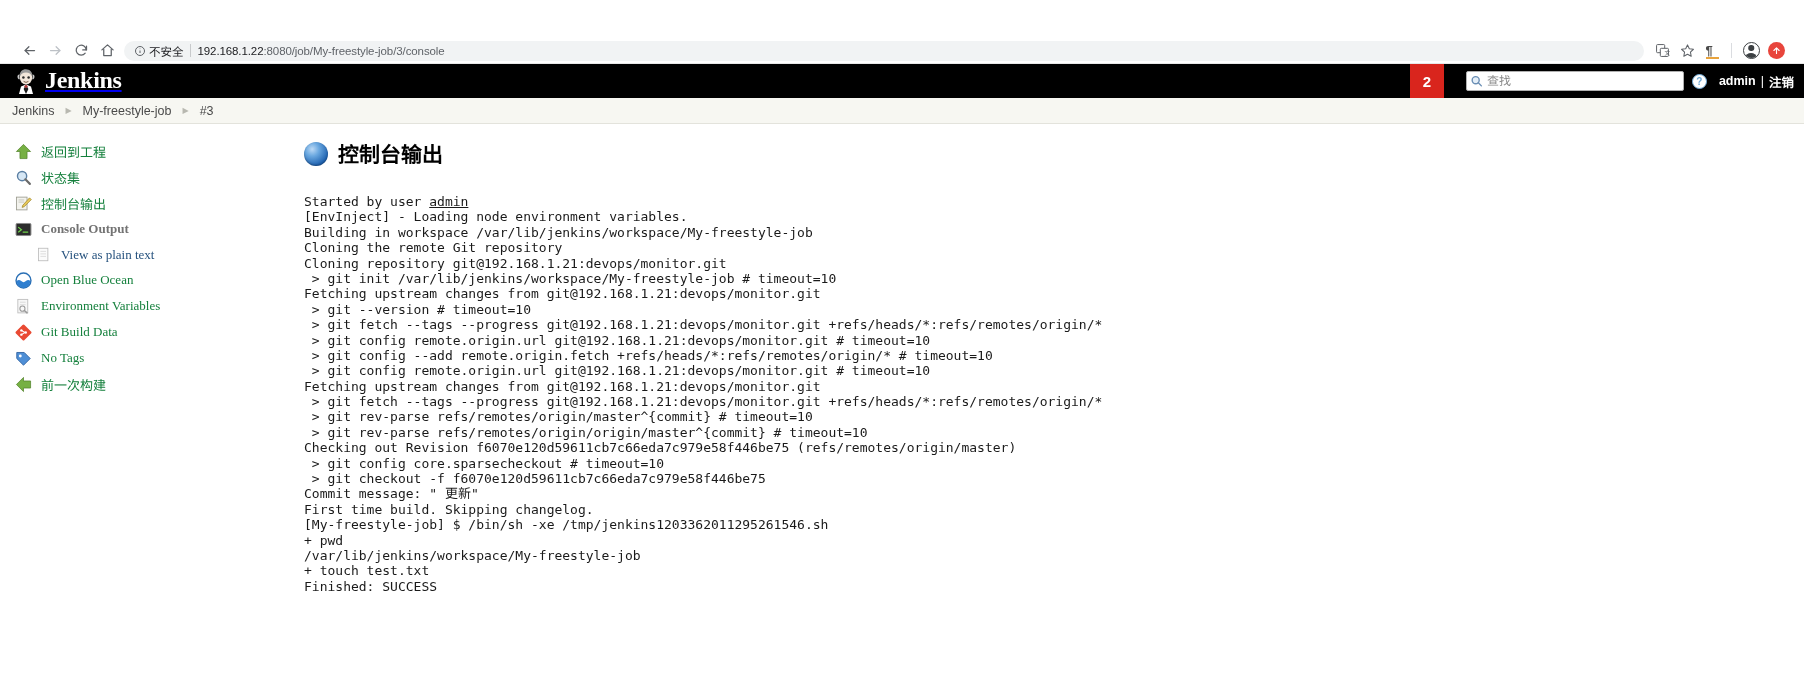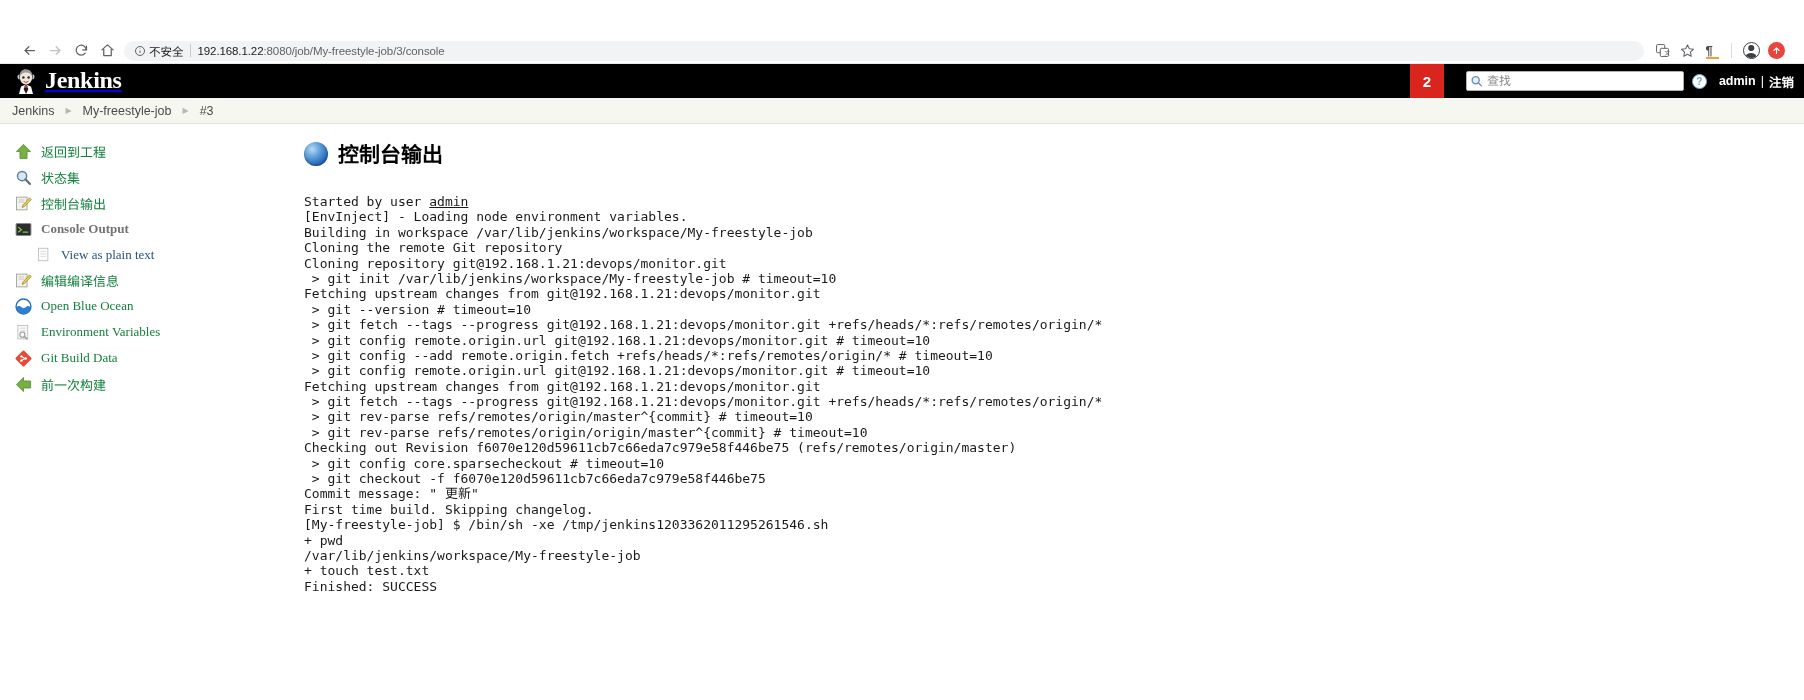--- a/index.html
+++ b/index.html
@@ -454,31 +454,20 @@
             <line x1="7" y1="7" x2="16" y2="7" stroke="#d3d3d3" stroke-width="1.2"></line>
             <line x1="7" y1="11" x2="16" y2="11" stroke="#d3d3d3" stroke-width="1.2"></line>
             <line x1="7" y1="15" x2="16" y2="15" stroke="#d3d3d3" stroke-width="1.2"></line>
           </svg>
         </span>
         <span class="side-label">View as plain text</span>
       </a>
       <a class="side-item" href="#">
         <span class="side-icon">
           <svg width="17" height="17" viewBox="0 0 24 24">
-            <rect x="2" y="3" width="15" height="18" fill="#f3f3ee" stroke="#9c9c90" stroke-width="1.2"></rect>
-            <line x1="5" y1="7" x2="13" y2="7" stroke="#b5b5a8" stroke-width="1"></line>
-            <line x1="5" y1="10" x2="13" y2="10" stroke="#b5b5a8" stroke-width="1"></line>
-            <path d="M20.5 4 L23 6.5 L13 16.5 L10 17.5 L11 14.5 Z" fill="#e8c95a" stroke="#9a8227" stroke-width="1"></path>
-          </svg>
-        </span>
-        <span class="side-label">编辑编译信息</span>
-      </a>
-      <a class="side-item" href="#">
-        <span class="side-icon">
-          <svg width="17" height="17" viewBox="0 0 24 24">
             <circle cx="12" cy="12" r="10.5" fill="#ffffff" stroke="#2a6fb5" stroke-width="2"></circle>
             <path d="M2.2 12.8 q3.3 -3.2 6.6 0 q3.3 3.2 6.6 0 q3.3 -3.2 6.4 0 A10.5 10.5 0 0 1 12 22.5 A10.5 10.5 0 0 1 2.2 12.8 Z" fill="#2f7fd0"></path>
           </svg>
         </span>
         <span class="side-label">Open Blue Ocean</span>
       </a>
       <a class="side-item" href="#">
         <span class="side-icon">
           <svg width="17" height="17" viewBox="0 0 24 24">
             <rect x="4" y="2" width="14" height="19" fill="#f7f7f7" stroke="#c0c0c0" stroke-width="1.3"></rect>
@@ -498,20 +487,29 @@
             <circle cx="15.2" cy="12" r="1.7" fill="#fff"></circle>
             <circle cx="9" cy="15" r="1.7" fill="#fff"></circle>
             <path d="M9 9 L14 12 M9 15 L14 12" stroke="#fff" stroke-width="1.5" fill="none"></path>
           </svg>
         </span>
         <span class="side-label">Git Build Data</span>
       </a>
       <a class="side-item" href="#">
         <span class="side-icon">
           <svg width="17" height="17" viewBox="0 0 24 24">
+            <path d="M2.5 3.5 h10.5 l8.5 8.5 l-9.5 9.5 l-9.5 -9.5 Z" fill="#4f8fd6" stroke="#2a5f9e" stroke-width="1.2"></path>
+            <circle cx="7.5" cy="8.5" r="2" fill="#ffffff"></circle>
+          </svg>
+        </span>
+        <span class="side-label">No Tags</span>
+      </a>
+      <a class="side-item" href="#">
+        <span class="side-icon">
+          <svg width="17" height="17" viewBox="0 0 24 24">
             <path d="M22 12 L12 2 L12 7 L2 7 L2 17 L12 17 L12 22 Z" fill="#76b043" stroke="#4e7f26" stroke-width="1" transform="rotate(180 12 12)"></path>
           </svg>
         </span>
         <span class="side-label">前一次构建</span>
       </a>
     </div>
 
   <div id="content">
     <div id="console-title">
       <span class="orb"></span>

